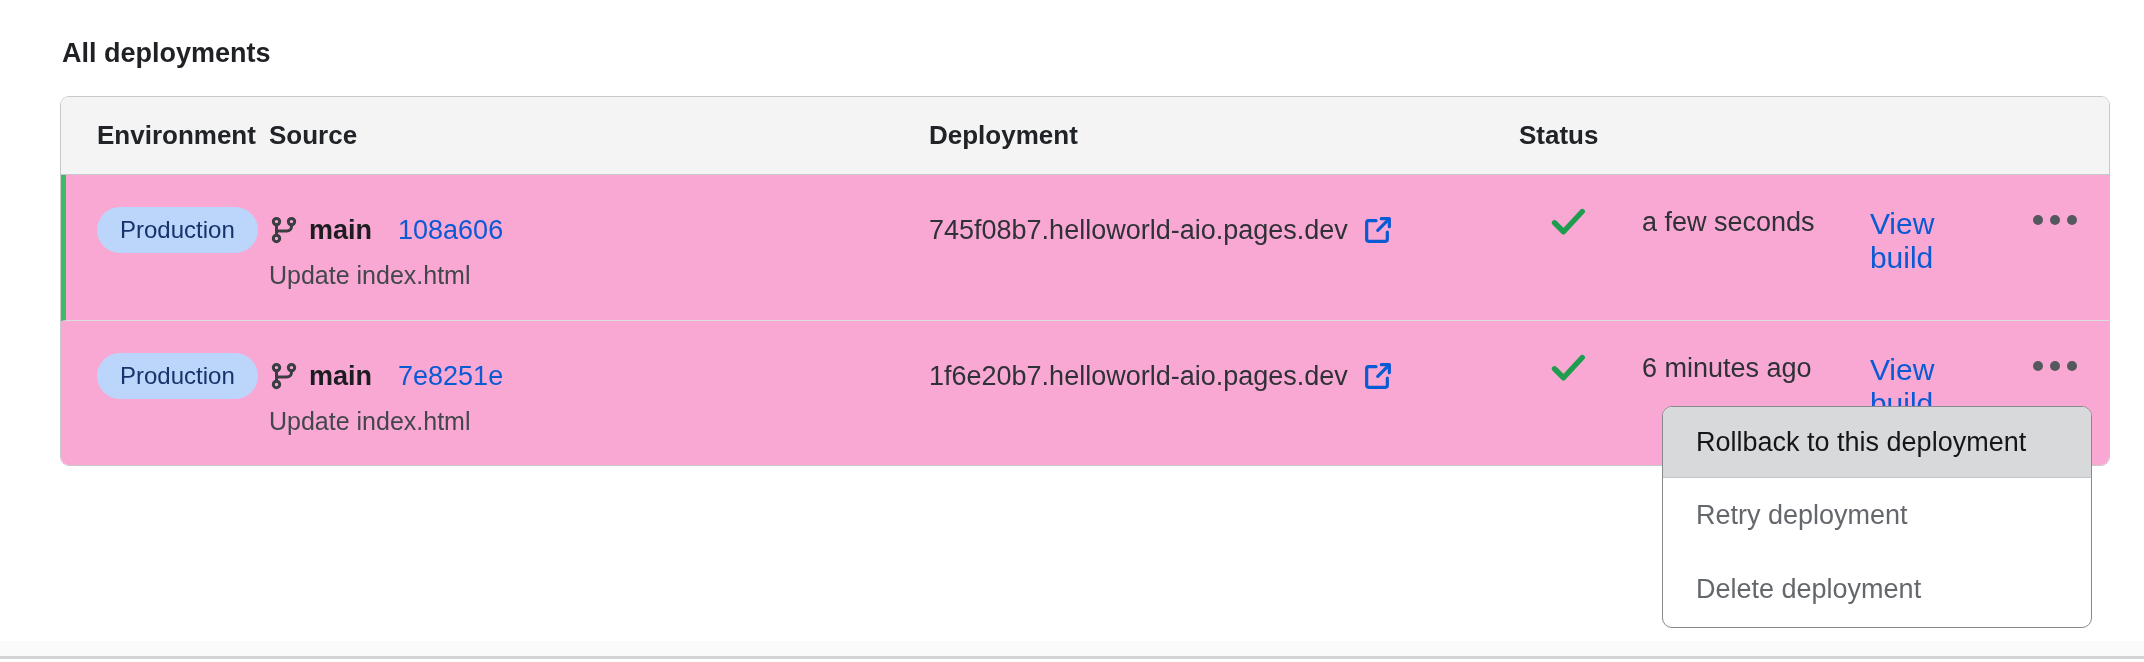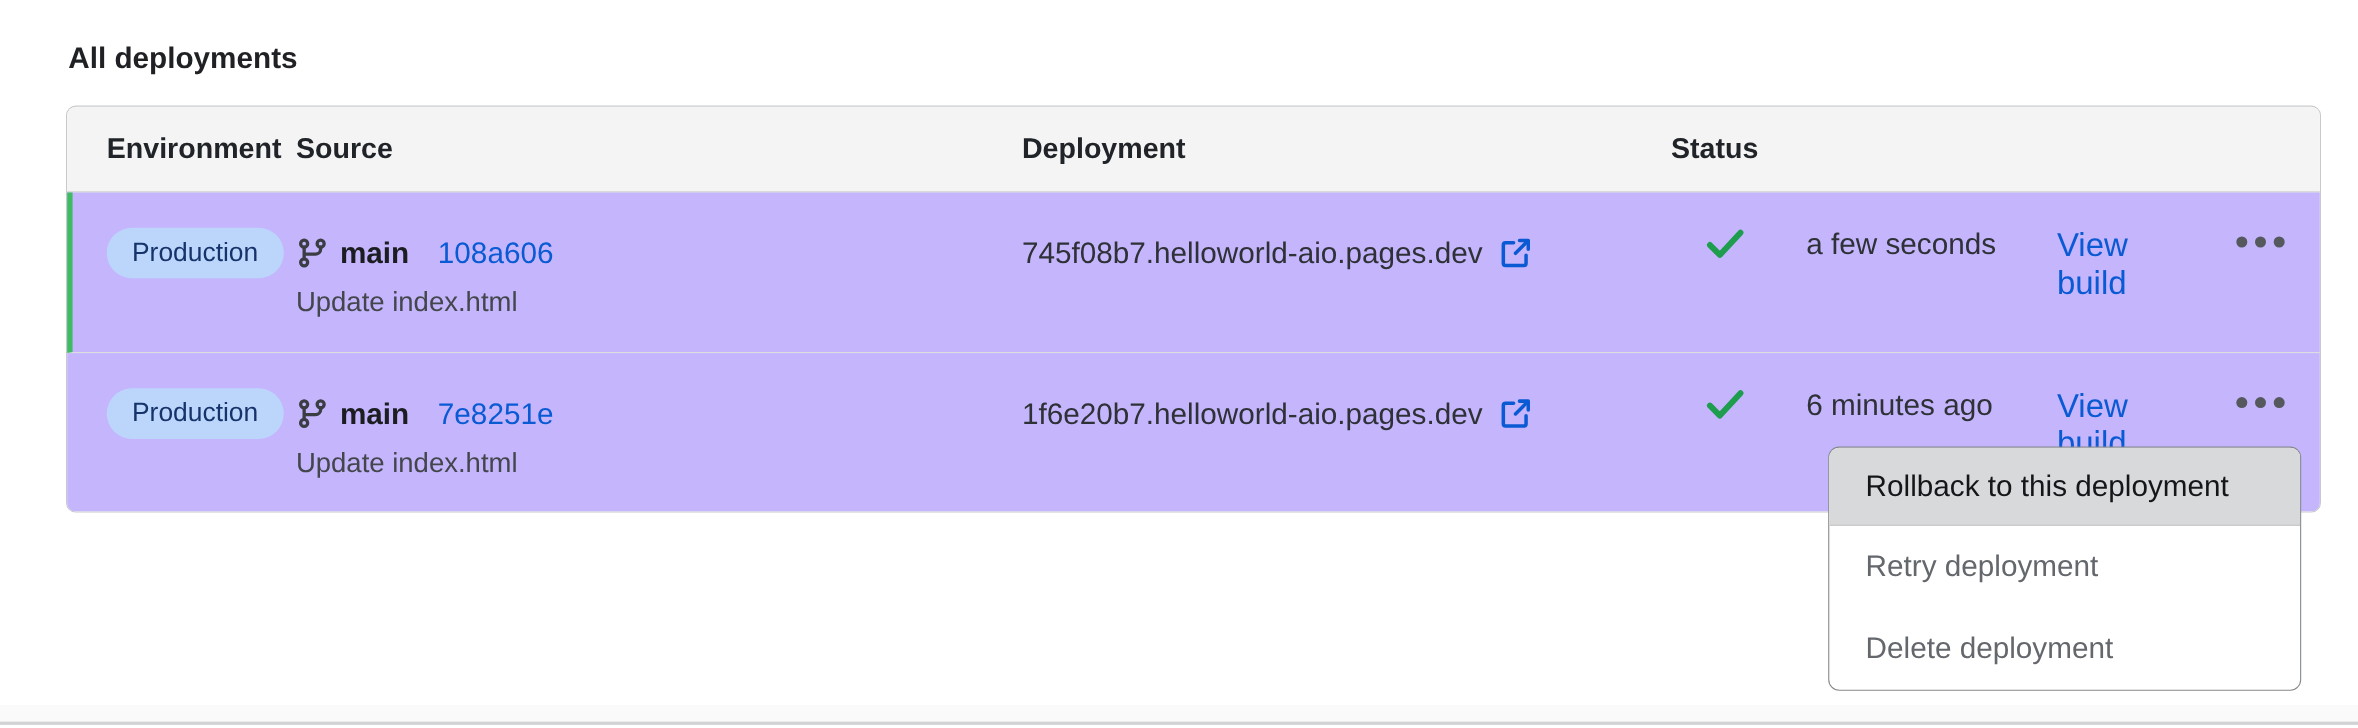--- a/index.html
+++ b/index.html
@@ -12,21 +12,21 @@
 
   .table { position:absolute; left:60px; top:96px; width:2050px;
     border:1px solid #c8c9cb; border-radius:9px; background:#fff; overflow:hidden; }
 
   .thead { display:grid; grid-template-columns:172px 660px 590px auto;
     height:78px; align-items:center; padding-left:36px;
     background:#f4f4f5; border-bottom:1px solid #c8c9cb;
     font-size:26px; font-weight:600; color:#202327; }
 
   .row { display:grid; grid-template-columns:172px 660px 590px auto;
-    padding-left:36px; padding-top:32px; background:#c4b5fd; align-items:start; }
+    padding-left:36px; padding-top:32px; background:#f9a8d4; align-items:start; }
   .row-current { border-left:5px solid #3fbc63; padding-left:31px; border-bottom:1px solid #dcddde; }
   .row-1 { height:146px; }
   .row-2 { height:144px; }
 
   .firstline { height:46px; display:flex; align-items:center; }
 
   .badge { display:inline-flex; align-items:center; height:46px; padding:0 23px;
     background:#bcd6fb; color:#17336b; border-radius:24px; font-size:24px; }
 
   .srcline1 { display:flex; align-items:center; height:46px; }

